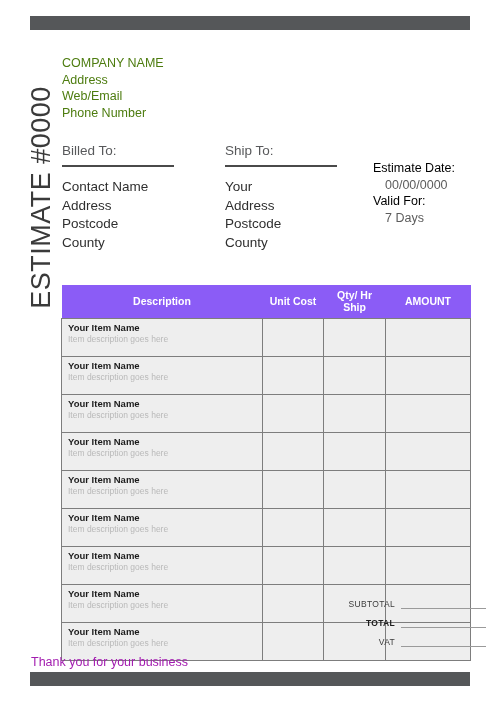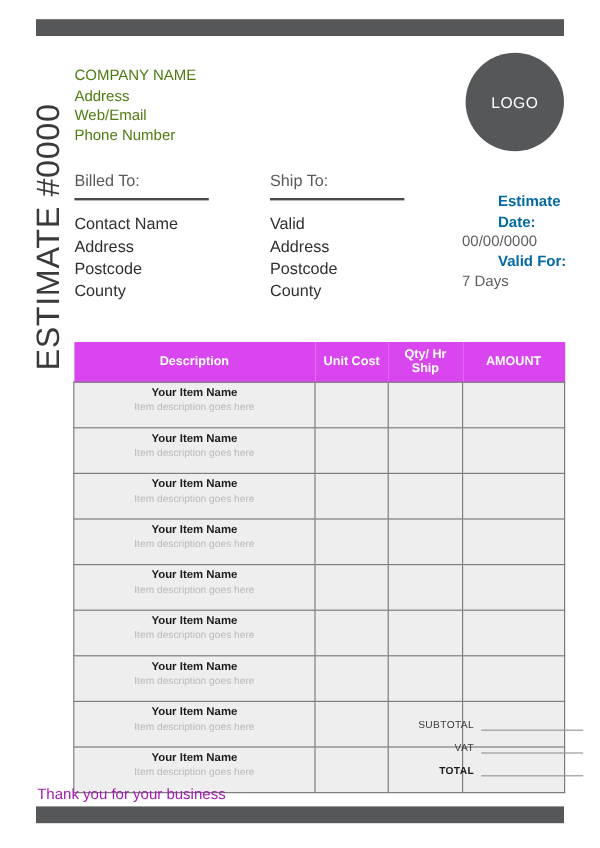--- a/index.html
+++ b/index.html
@@ -102,55 +102,54 @@
   
   #estimate-meta {
     position: absolute;
     left: 373px;
     top: 160px;
     font-size: 12.5px;
     line-height: 16.5px;
     color: #3c3c3c;
     width: 110px;
   }
-  #estimate-meta .lbl { font-weight: bold; color: #0369a1; margin-left: 42px; }
+  #estimate-meta .lbl { font-weight: normal; color: #000000; }
   #estimate-meta .val { color: #5c5c5c; margin-left: 12px; }
 
   
   #items-table {
     position: absolute;
     left: 61px;
     top: 285px;
     width: 409px;
     border-collapse: collapse;
     table-layout: fixed;
   }
   #items-table thead th {
-    background: #d946ef;
+    background: #8b5cf6;
     color: #ffffff;
     font-size: 10.5px;
     font-weight: bold;
     height: 29px;
     padding: 2px 4px;
     text-align: center;
     vertical-align: middle;
     line-height: 11.5px;
     border: none;
   }
   #items-table tbody td {
     background: #eeeeee;
     border: 1px solid #7d7d7d;
     height: 31px;
     vertical-align: middle;
     padding: 0;
   }
   #items-table tbody td.desc-cell {
     padding: 3px 6px;
     vertical-align: top;
-    text-align: center;
   }
   .item-name {
     font-size: 9.5px;
     font-weight: bold;
     color: #1c1c1c;
     line-height: 12px;
   }
   .item-desc {
     font-size: 8.5px;
     color: #b9b9b9;
@@ -204,40 +203,37 @@
 
   <div id="vertical-title">ESTIMATE #0000</div>
 
   <div id="company-block">
     <div>COMPANY NAME</div>
     <div>Address</div>
     <div>Web/Email</div>
     <div>Phone Number</div>
   </div>
 
-  <div id="logo-circle">
-    <span>LOGO</span>
-  </div>
 
   <div class="addr-block" id="billed-to-block">
     <div class="addr-title">Billed To:</div>
     <div class="addr-rule"></div>
     <div class="addr-lines">
       <div>Contact Name</div>
       <div>Address</div>
       <div>Postcode</div>
       <div>County</div>
     </div>
   </div>
 
   <div class="addr-block" id="ship-to-block">
     <div class="addr-title">Ship To:</div>
     <div class="addr-rule"></div>
     <div class="addr-lines">
-      <div>Valid</div>
+      <div>Your</div>
       <div>Address</div>
       <div>Postcode</div>
       <div>County</div>
     </div>
   </div>
 
   <div id="estimate-meta">
     <div class="lbl">Estimate Date:</div>
     <div class="val">00/00/0000</div>
     <div class="lbl">Valid For:</div>
@@ -346,26 +342,26 @@
         </tr>
       </tbody>
   </table>
 
   <div id="totals">
       <div class="total-row">
         <div class="total-label">SUBTOTAL</div>
         <div class="total-line"></div>
       </div>
       <div class="total-row">
+        <div class="total-label bold">TOTAL</div>
+        <div class="total-line"></div>
+      </div>
+      <div class="total-row">
         <div class="total-label">VAT</div>
         <div class="total-line"></div>
       </div>
-      <div class="total-row">
-        <div class="total-label bold">TOTAL</div>
-        <div class="total-line"></div>
-      </div>
     </div>
 
   <div id="footer-note">Thank you for your business</div>
 
   <div class="bar" id="bottom-bar"></div>
 
 </div>
 
 </body></html>

